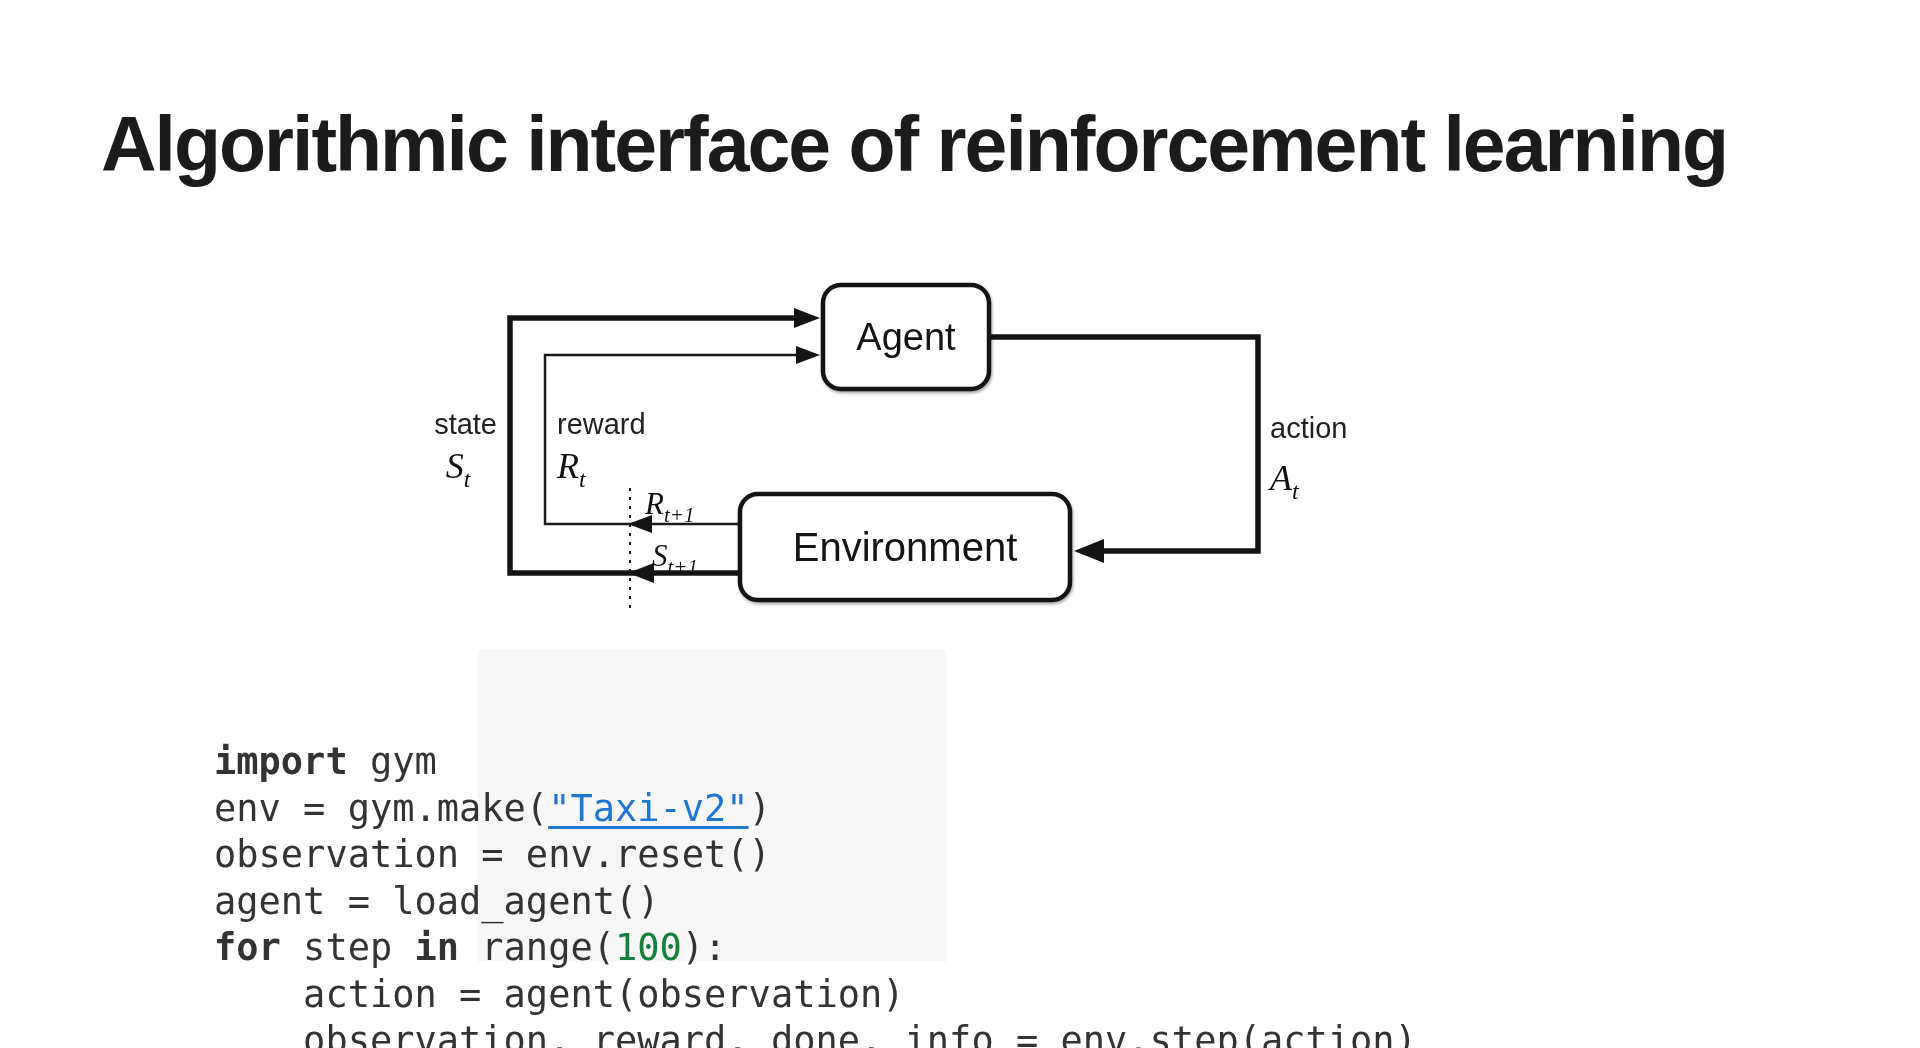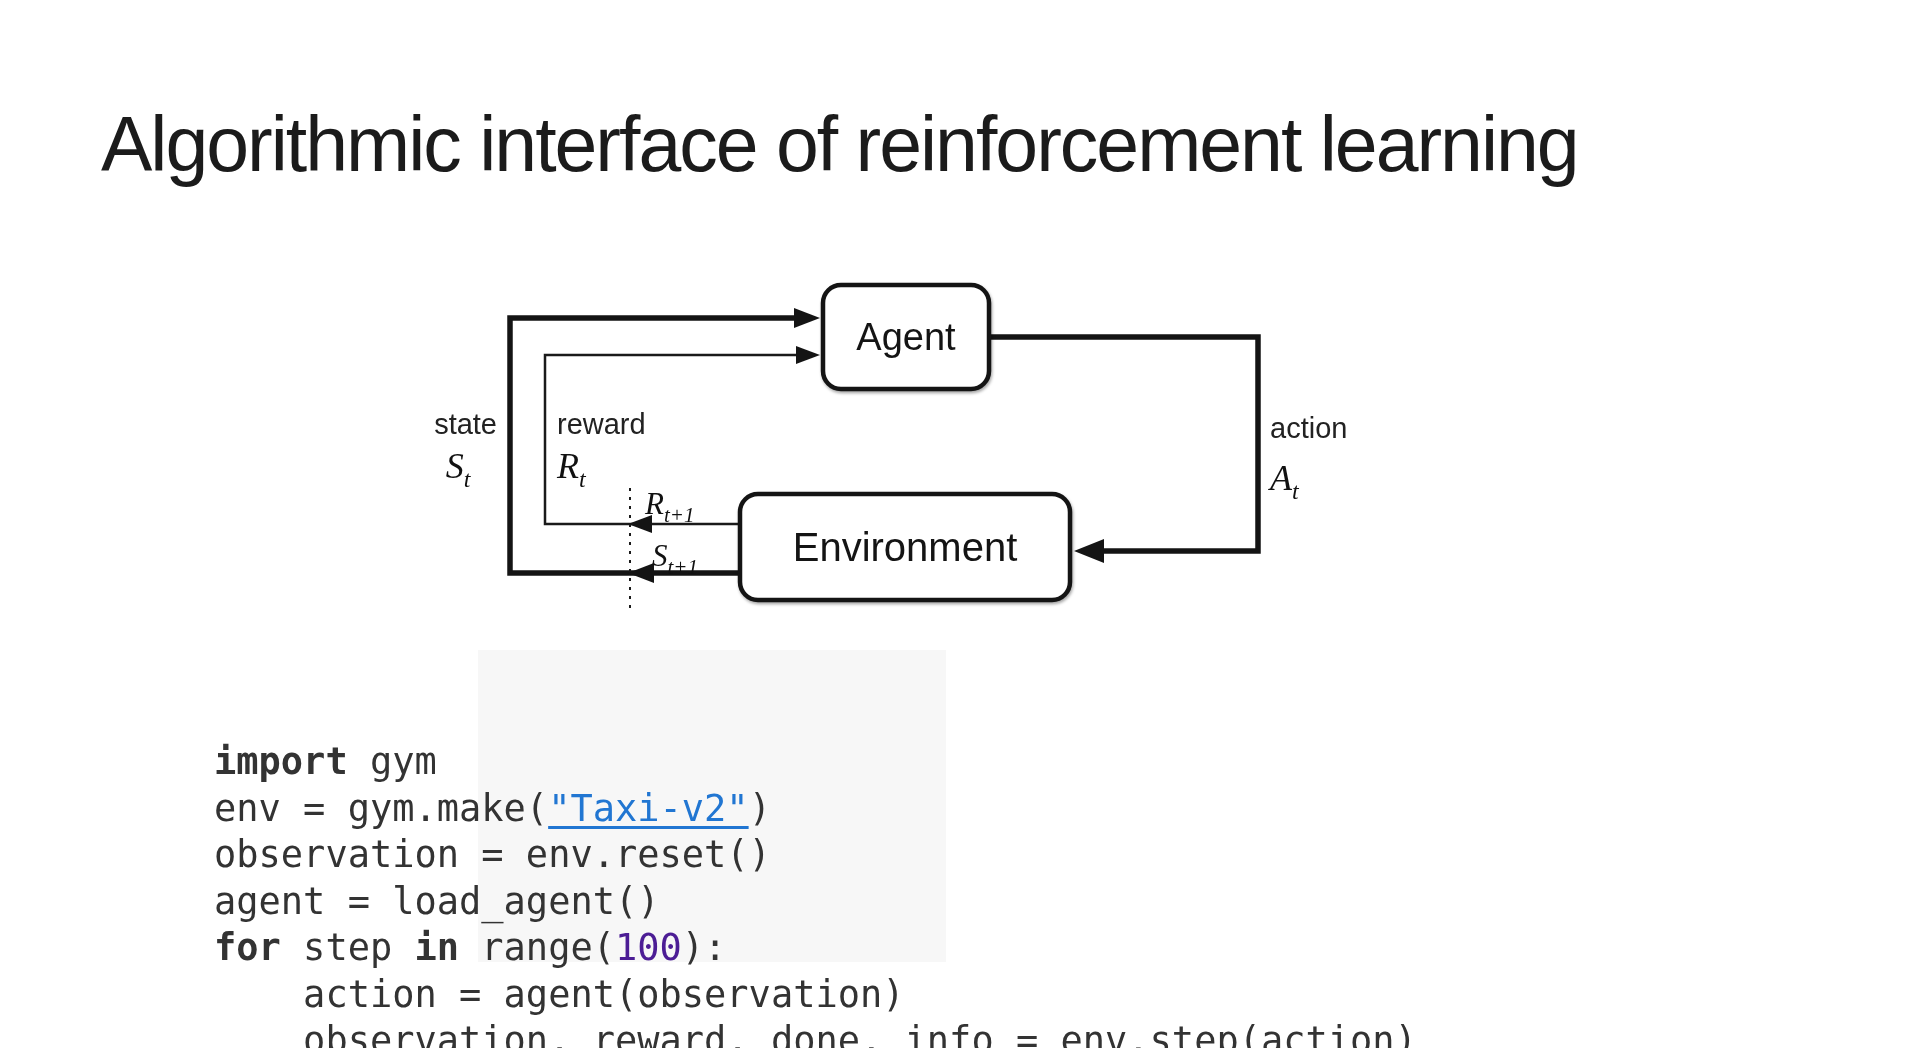--- a/index.html
+++ b/index.html
@@ -1,21 +1,21 @@
 <!DOCTYPE html>
 <html><head>
 <meta charset="utf-8">
 <style>
   html,body{margin:0;padding:0;background:#ffffff;}
   body{width:1920px;height:1048px;position:relative;overflow:hidden;
        font-family:"Liberation Sans",sans-serif;}
 
   .slide-title{
     position:absolute;left:101px;top:48px;
-    font-size:77px;font-weight:400;letter-spacing:-2px;color:#1b1b1b;
+    font-size:77px;font-weight:700;letter-spacing:-2px;color:#1b1b1b;
     white-space:nowrap;
   }
 
   .code-backdrop{
     position:absolute;left:478px;top:650px;width:468px;height:312px;
     background:#f7f7f7;
   }
 
   svg.rl-diagram{position:absolute;left:0;top:0;width:1920px;height:1048px;}
 
@@ -35,21 +35,21 @@
   .mvar.small .sub{font-size:21px;}
 
   .code{
     position:absolute;left:214px;top:702px;
     font-family:"DejaVu Sans Mono","Liberation Mono",monospace;
     font-size:37px;line-height:46.5px;color:#333333;
     white-space:pre;
   }
   .code .tok-k{font-weight:bold;}
   .code .tok-l{color:#2176d2;text-decoration:underline;text-underline-offset:5px;text-decoration-thickness:3px;}
-  .code .tok-n{color:#4c1d95;}
+  .code .tok-n{color:#15803d;}
 </style>
 </head>
 <body>
 
 <h1 class="slide-title">Algorithmic interface of reinforcement learning</h1>
 
 <div class="code-backdrop"></div>
 
 <svg class="rl-diagram" viewBox="0 0 1920 1048">
 

